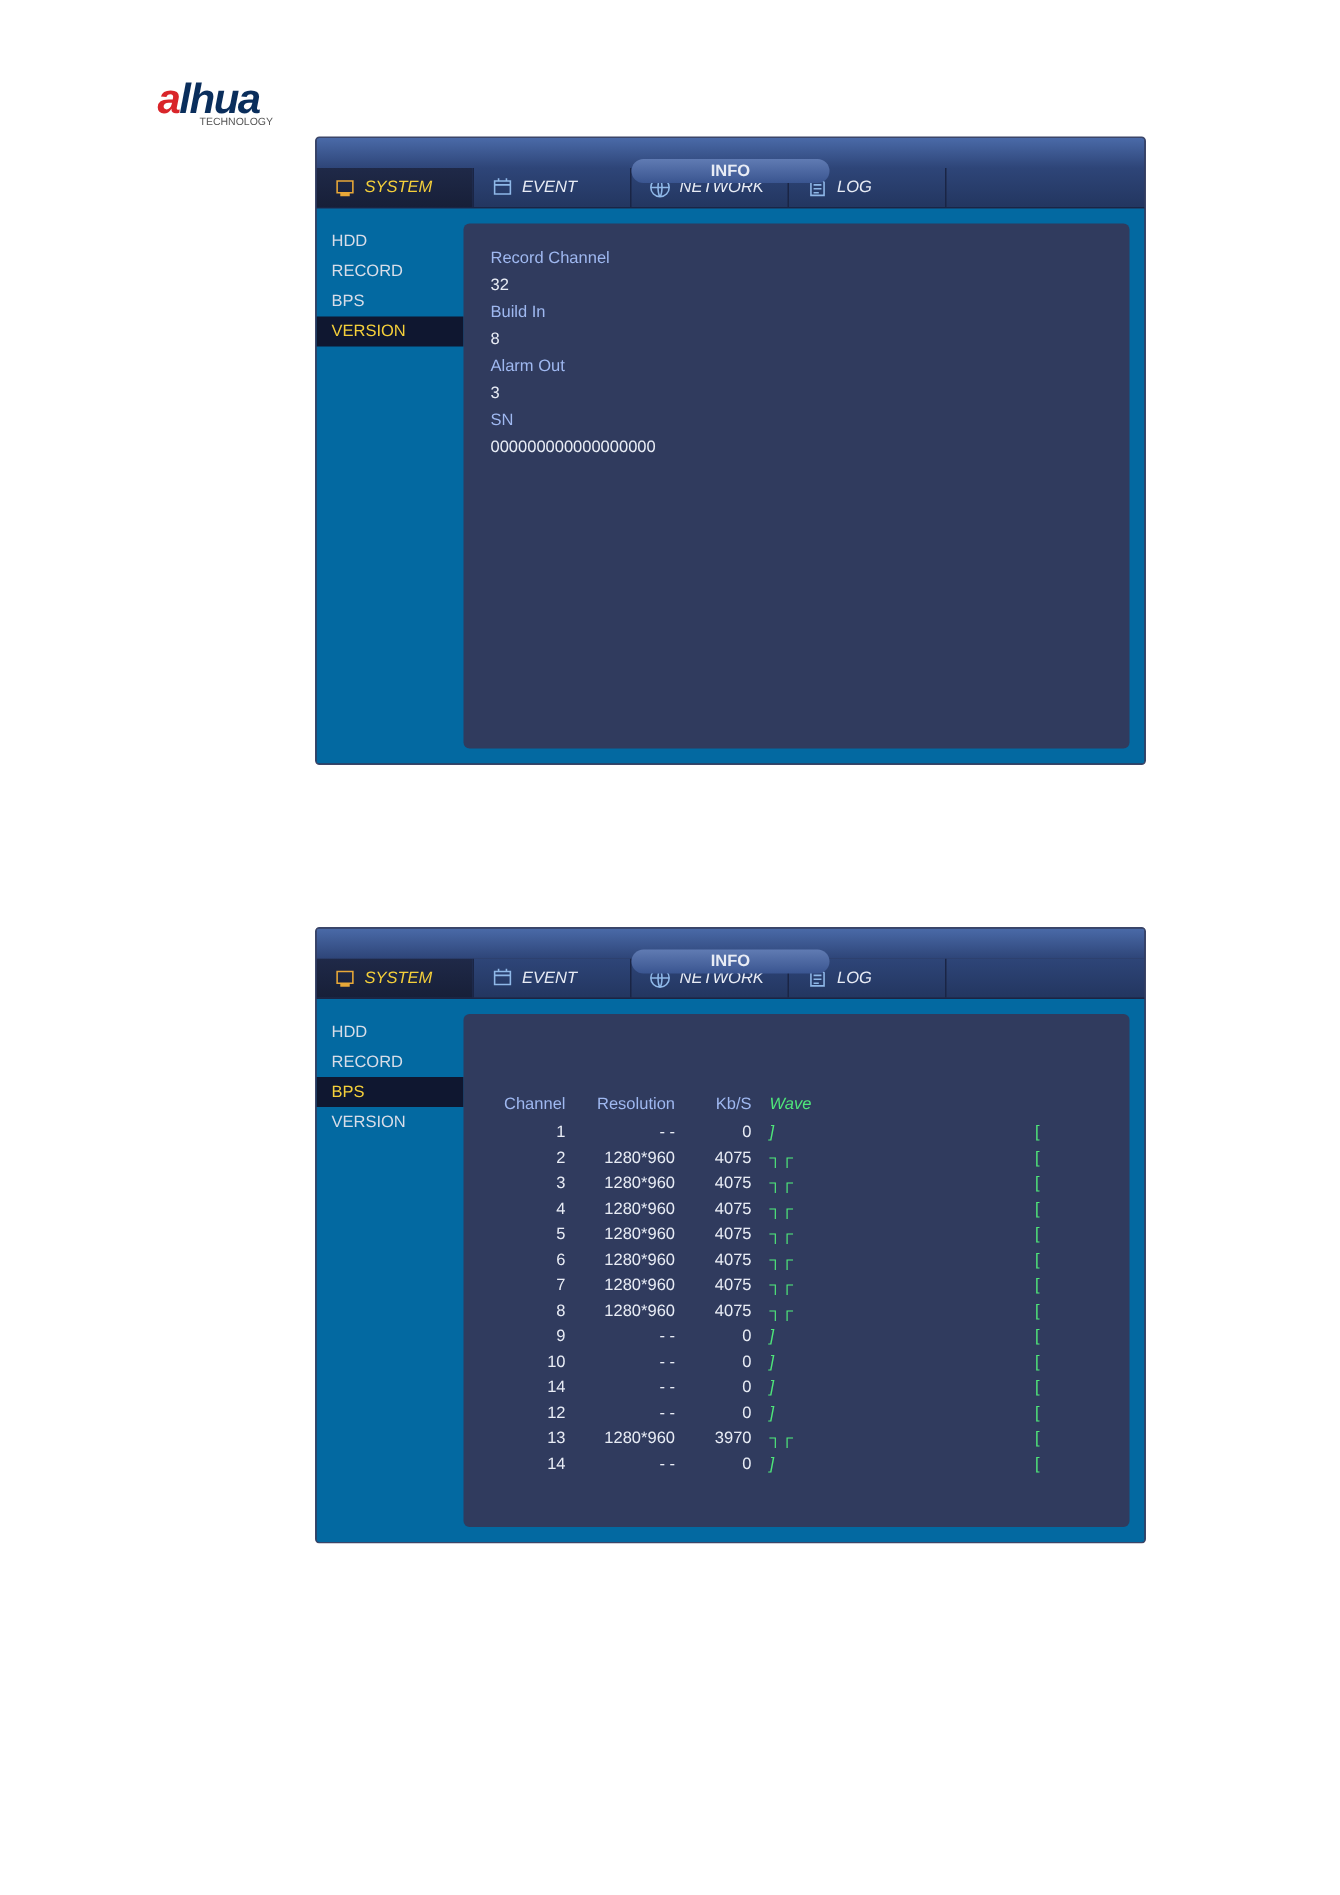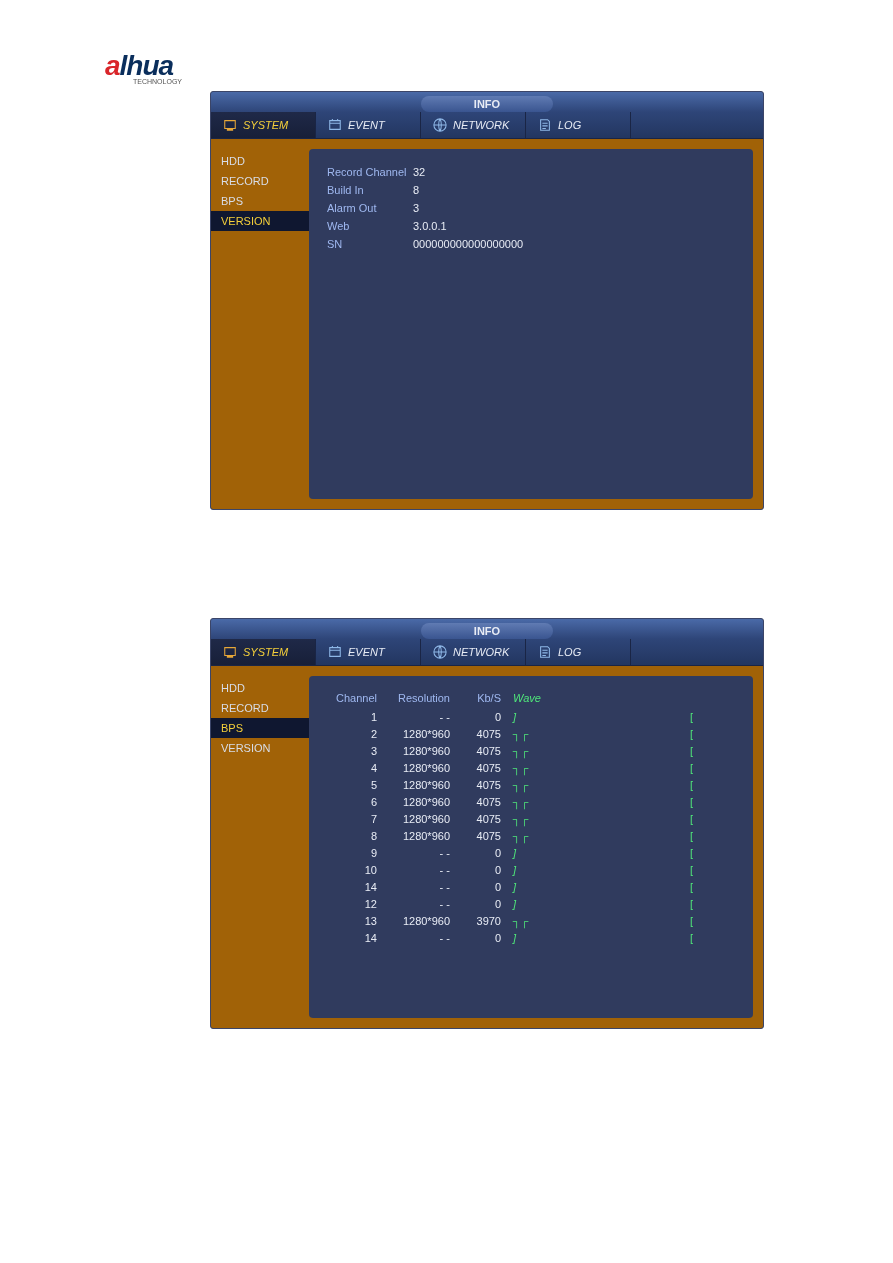--- a/index.html
+++ b/index.html
@@ -39,21 +39,21 @@
   .panel + .panel { margin-top: 108px; }
   .titlebar {
     height: 20px;
     background: linear-gradient(#4a6aa8, #2e4578);
     position: relative;
   }
   .info-pill {
     position: absolute;
     left: 50%;
     transform: translateX(-50%);
-    top: 4px;
+    top: 14px;
     width: 132px;
     height: 16px;
     background: linear-gradient(#607bb3, #3a5590);
     border-radius: 8px;
     color: #e8ecf5;
     text-align: center;
     font-size: 11px;
     line-height: 16px;
     font-weight: bold;
   }
@@ -77,21 +77,21 @@
   .tab.active {
     background: linear-gradient(#1f2948, #171f38);
   }
   .tab.active .tab-label { color: #f4cf3a; }
   .tab-icon {
     width: 14px; height: 14px; display:inline-block;
   }
   .body {
     display: flex;
     min-height: 370px;
-    background: #a16207;
+    background: #0369a1;
   }
   .sidebar {
     width: 98px;
     padding-top: 12px;
   }
   .side-item {
     padding: 4px 10px;
     color: #d8dde8;
     font-size: 11px;
     cursor: default;
@@ -106,25 +106,26 @@
     background: #303b5e;
     border-radius: 4px;
     padding: 14px 18px;
     color: #d8dde8;
     position: relative;
   }
   .kv-row {
     display: flex;
     font-size: 11px;
     line-height: 18px;
+    flex-direction: column;
   }
   .kv-label { width: 86px; color: #9fb8f0; }
   .kv-value { color: #e8ecf5; }
 
-  .bps-table { font-size: 11px; }
+  .bps-table { font-size: 11px; margin-top: 38px; }
   .bps-header, .bps-row {
     display: flex;
     line-height: 17px;
     align-items: center;
   }
   .bps-header { color: #9fb8f0; margin-bottom: 2px; }
   .col-ch { width: 50px; text-align: right; padding-right: 8px; }
   .col-res { width: 65px; text-align: right; padding-right: 6px; }
   .col-kb { width: 45px; text-align: right; padding-right: 12px; }
   .col-wave { width: 160px; text-align: left; color:#4fe67a;font-style:italic; }
@@ -187,24 +188,20 @@
         </div>
         <div class="kv-row">
           <div class="kv-label">Build In</div>
           <div class="kv-value">8</div>
         </div>
         <div class="kv-row">
           <div class="kv-label">Alarm Out</div>
           <div class="kv-value">3</div>
         </div>
         <div class="kv-row">
-          <div class="kv-label">Web</div>
-          <div class="kv-value">3.0.0.1</div>
-        </div>
-        <div class="kv-row">
           <div class="kv-label">SN</div>
           <div class="kv-value">000000000000000000</div>
         </div>
       </div>
   </div>
 </div>
 
 <div class="panel">
   <div class="titlebar">
     <div class="info-pill">INFO</div>

